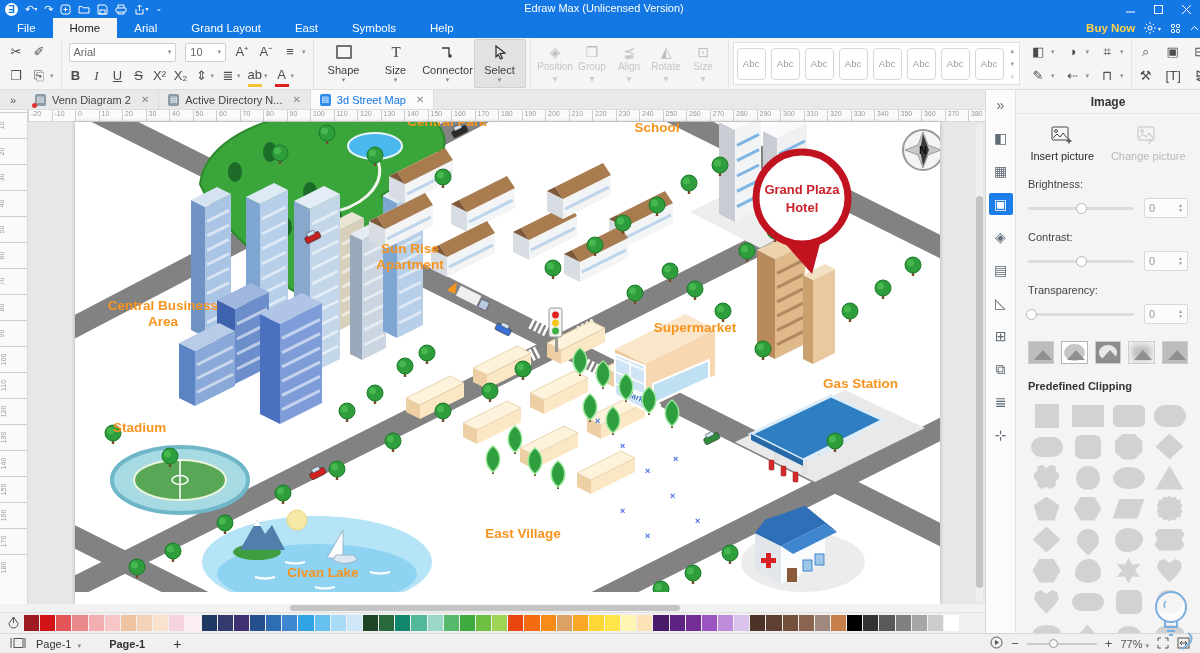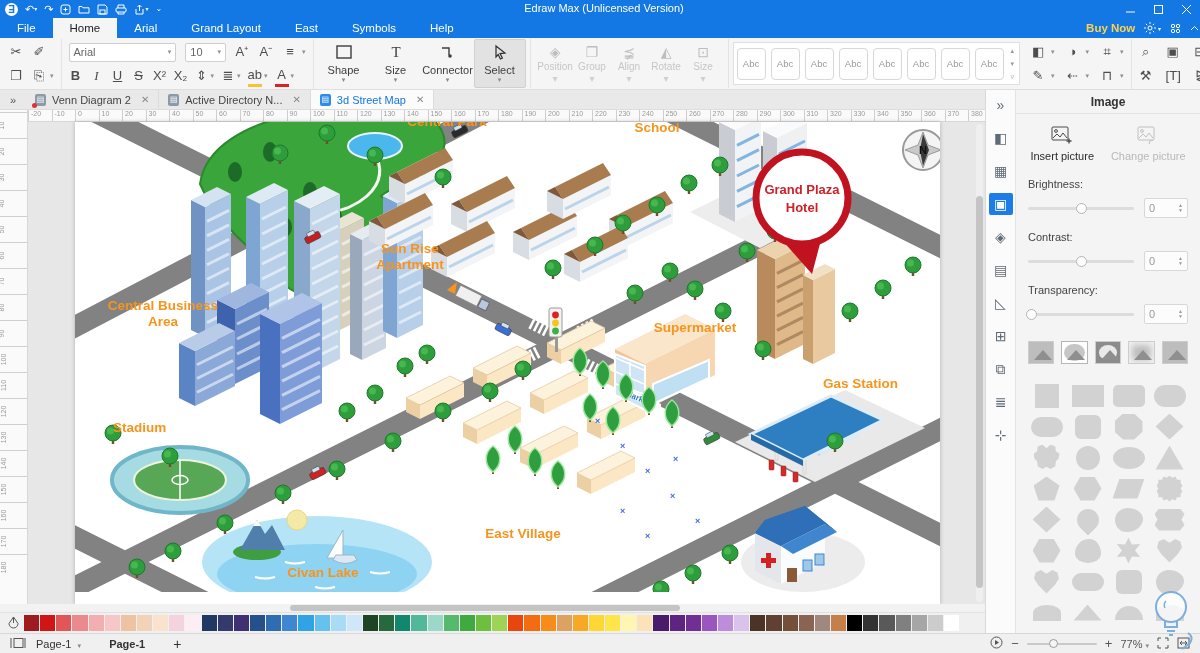--- a/index.html
+++ b/index.html
@@ -1219,20 +1219,21 @@
               </div>
             </div>
           </div>
         <div class="fxrow" id="fxrow">
             <div class="fx "></div>
             <div class="fx sel"></div>
             <div class="fx spot"></div>
             <div class="fx vig"></div>
             <div class="fx "></div>
           </div>
+        <div class="cliptitle">Predefined Clipping</div>
         <div class="clipgrid" id="clipgrid">
             <div class="clipcell">
               <div class="shape sh-square"></div>
             </div>
             <div class="clipcell">
               <div class="shape sh-rect"></div>
             </div>
             <div class="clipcell">
               <div class="shape sh-rrect"></div>
             </div>

